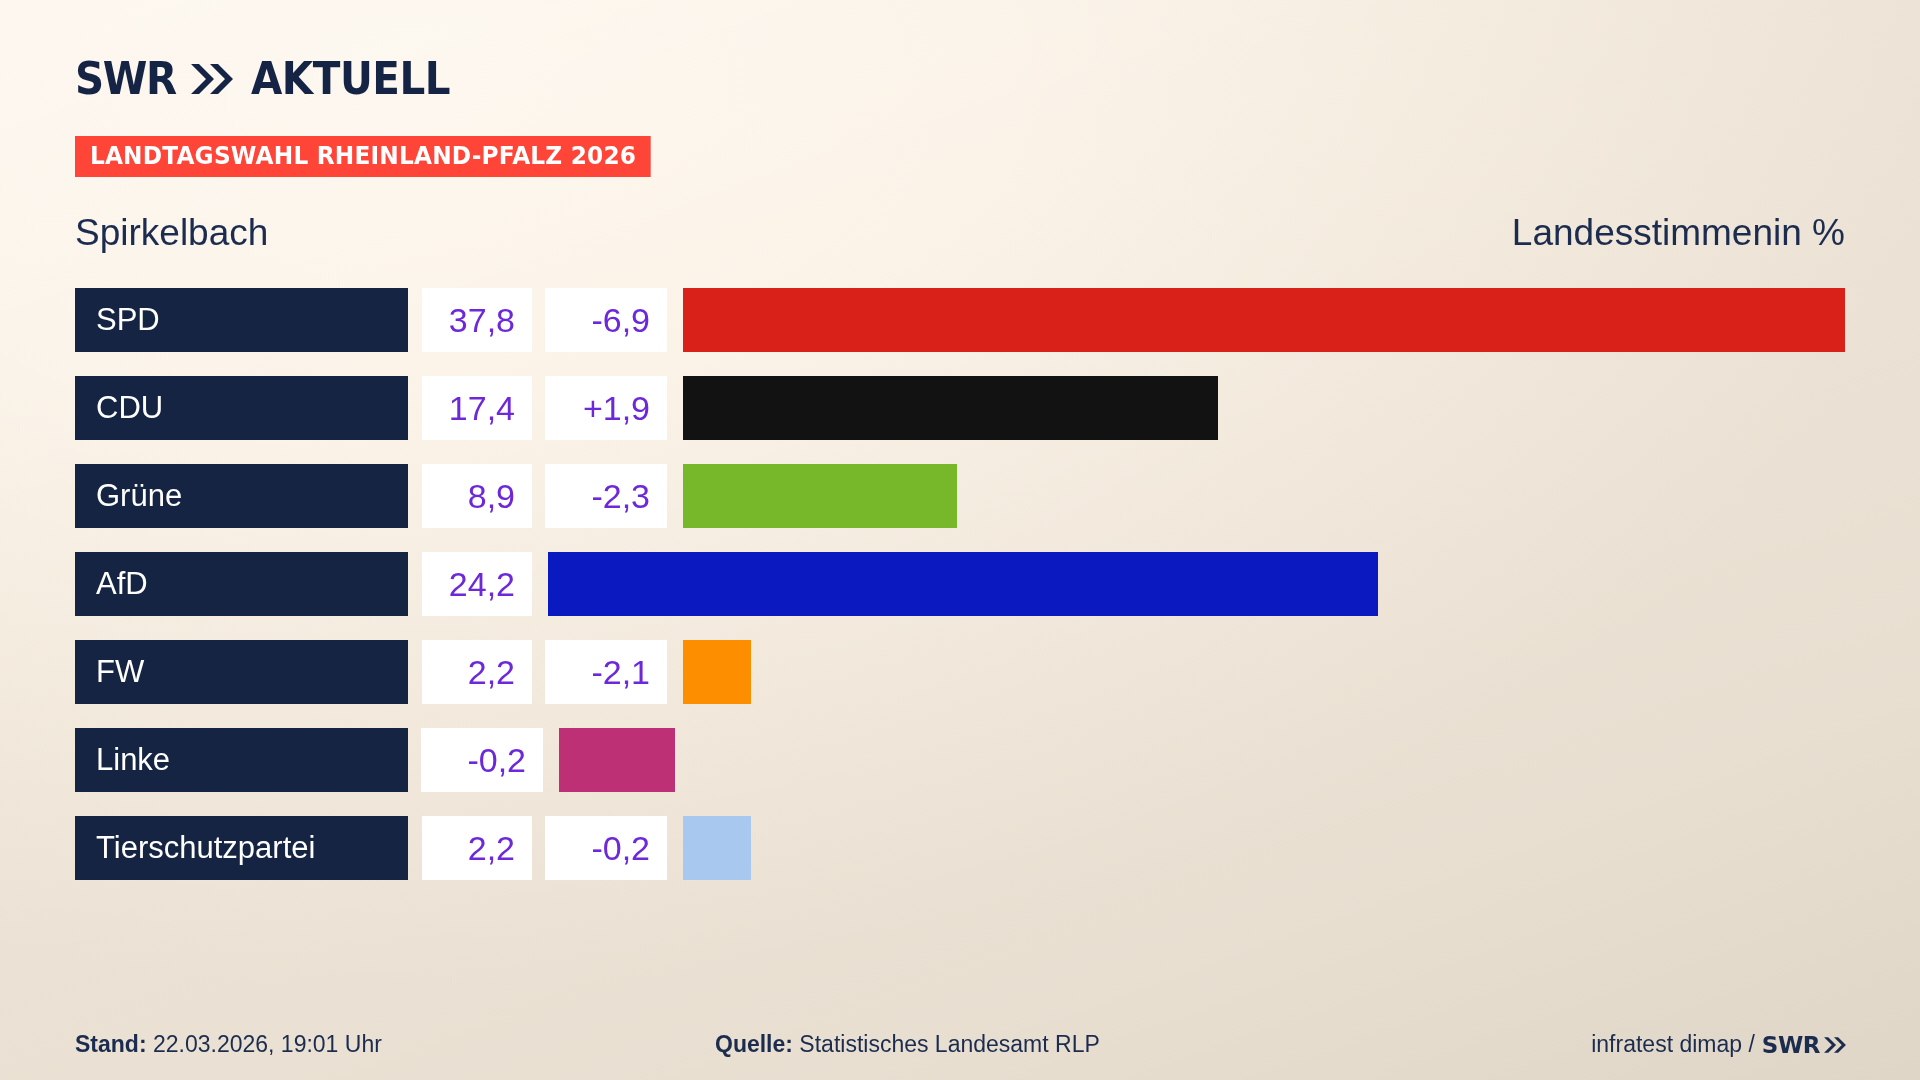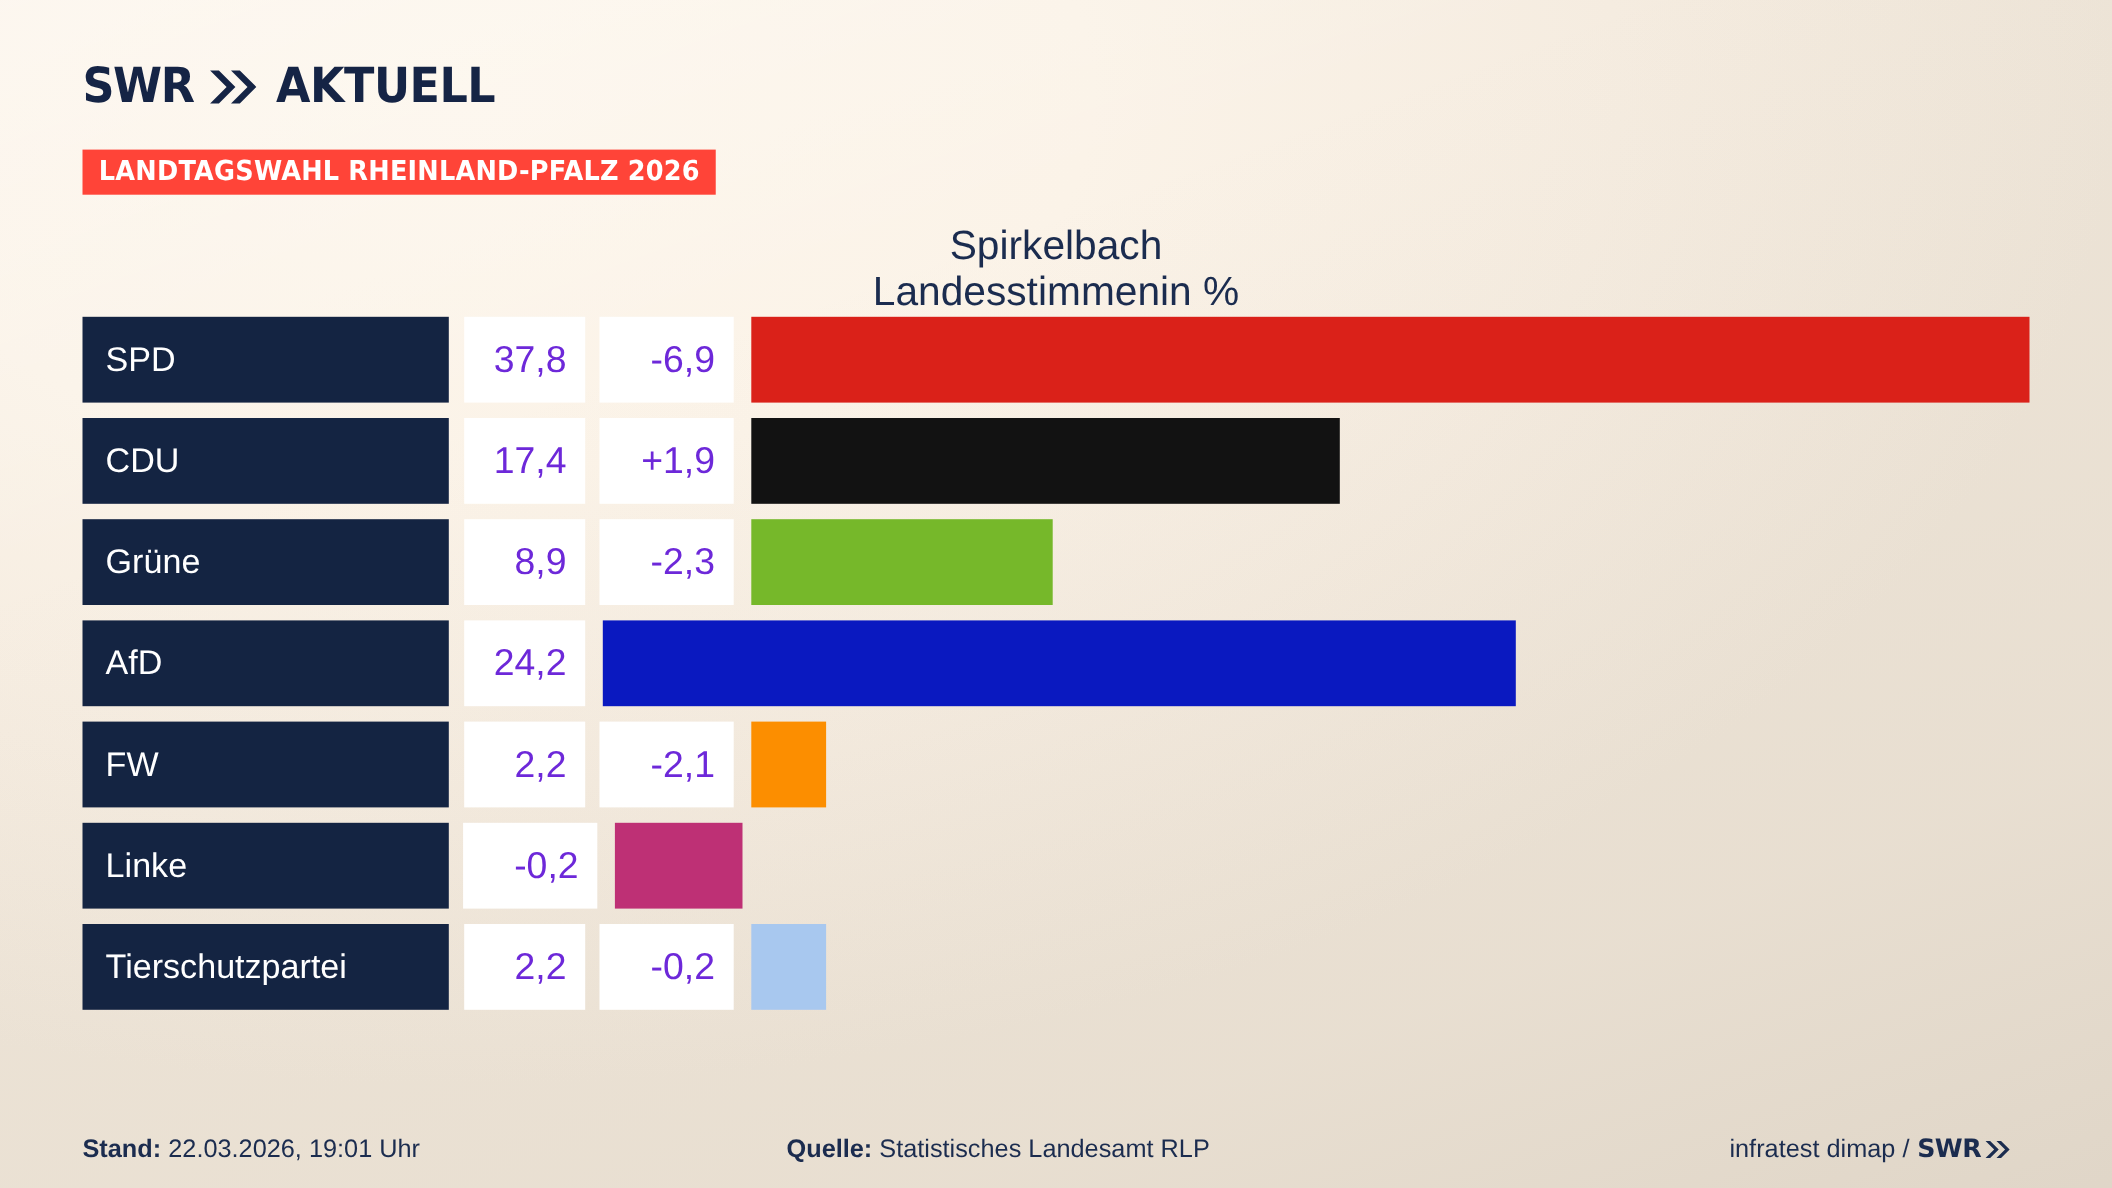--- a/index.html
+++ b/index.html
@@ -104,36 +104,35 @@
   
   .subtitle-row {
     margin-top: 26px;
     height: 62px;
     display: flex;
     align-items: center;
     justify-content: space-between;
     color: #1b2c4f;
     font-size: 37px;
     font-weight: 400;
-    flex-direction: column;
   }
   .subtitle-right {
     display: flex;
     align-items: baseline;
   }
 
   
   .chart {
     margin-top: 24px;
   }
   .row {
     display: flex;
     align-items: stretch;
-    height: 78px;
-    margin-bottom: 14px;
+    height: 64px;
+    margin-bottom: 24px;
   }
   .cell-party {
     width: 333px;
     flex: 0 0 333px;
     background: #142442;
     color: #ffffff;
     display: flex;
     align-items: center;
     padding-left: 21px;
     box-sizing: border-box;
@@ -171,21 +170,21 @@
   }
   .bar {
     height: 100%;
     min-width: 2px;
   }
 
   
   .footer {
     position: absolute;
     left: 75px;
-    right: 92px;
+    right: 73px;
     bottom: 22px;
     z-index: 3;
     display: flex;
     align-items: baseline;
     color: #1b2c4f;
     font-size: 23px;
   }
   .footer-stand { flex: 0 0 640px; }
   .footer-quelle { flex: 1 1 auto; }
   .footer-credit {

